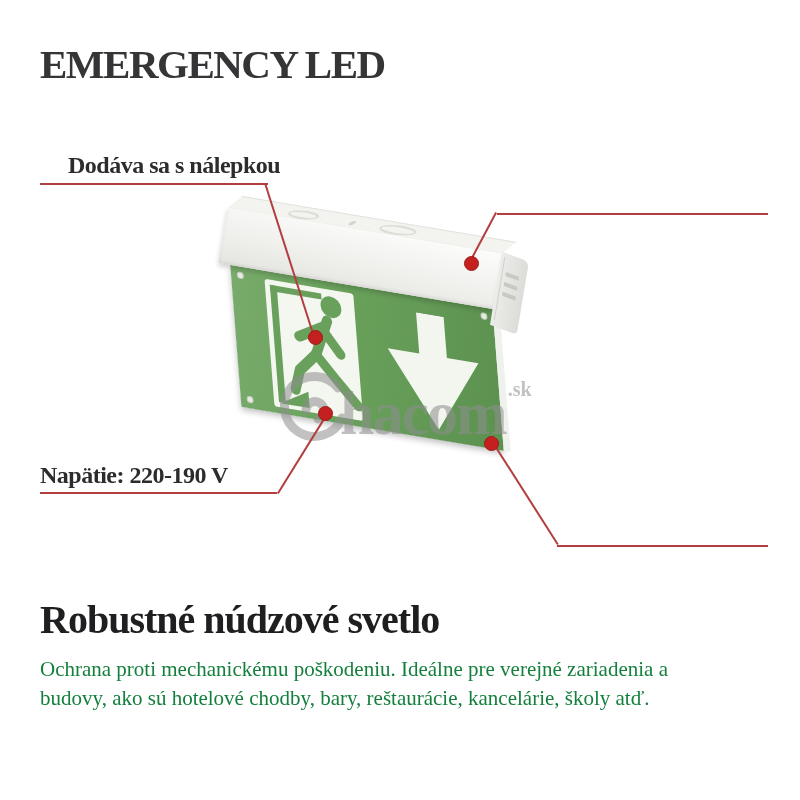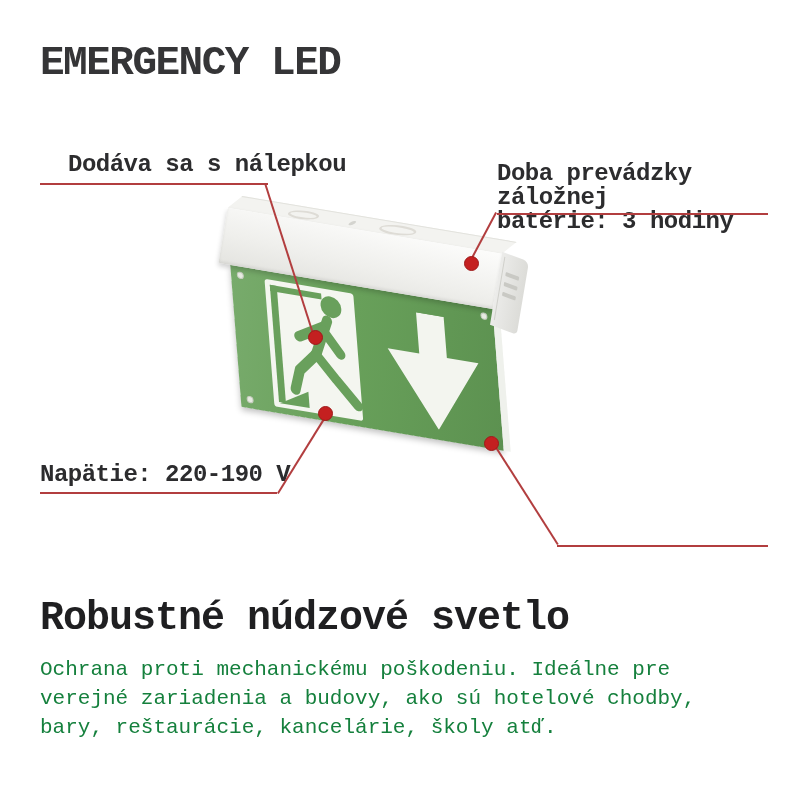--- a/index.html
+++ b/index.html
@@ -1,18 +1,18 @@
 <!DOCTYPE html>
 <html><head>
 <meta charset="utf-8">
 <style>
   html,body{margin:0;padding:0;background:#fff;}
   #stage{
     position:relative;width:800px;height:800px;background:#ffffff;overflow:hidden;
-    font-family:Liberation Mono, monospace;color:#2c2c2e;
+    font-family:Liberation Serif, serif;color:#2c2c2e;
   }
   
   .title{
     position:absolute;left:40px;top:40px;font-size:41px;font-weight:bold;
     letter-spacing:-1.5px;color:#353537;white-space:nowrap;
   }
   .callout{
     position:absolute;font-size:24px;font-weight:bold;line-height:24px;
     letter-spacing:-0.5px;color:#2c2c2e;white-space:pre-line;
   }
@@ -104,22 +104,20 @@
   .wm-suffix{font-size:20px;font-weight:bold;margin:12px 0 0 2px;}
 </style>
 </head>
 <body>
 
 <div id="stage">
 
   <div class="title">EMERGENCY LED</div>
 
   <div class="callout c-sticker">Dodáva sa s nálepkou</div>
-  <div class="callout c-battery">Doba prevádzky záložnej
-batérie: 3 hodiny</div>
   <div class="callout c-voltage">Napätie: 220-190 V</div>
 
   <div class="product">
 
     <div class="sign-panel">
       <div class="panel-edge"></div>
 
       <div class="sign-door">
         <div class="door-jamb-v"></div>
         <div class="door-jamb-h"></div>
@@ -154,20 +152,30 @@
     </div>
     <div class="housing-front"></div>
     <div class="housing-cap">
       <div class="cap-seam"></div>
       <div class="vent v1"></div>
       <div class="vent v2"></div>
       <div class="vent v3"></div>
     </div>
   </div>
 
+  <div class="watermark">
+    <svg width="72" height="84" viewBox="0 0 72 84">
+      <g fill="none" stroke="#8f8f8f" stroke-width="9" stroke-linecap="round">
+        <path d="M62,22 A30,30 0 1 0 66,52"></path>
+        <path d="M30,44 a9,9 0 1 1 12,9"></path>
+      </g>
+    </svg>
+    <div class="wm-text">hacom</div>
+    <div class="wm-suffix">.sk</div>
+  </div>
 
   <div class="rline l-a1"></div>
   <div class="rline l-a2"></div>
   <div class="rline l-b1"></div>
   <div class="rline l-b2"></div>
   <div class="rline l-c1"></div>
   <div class="rline l-c2"></div>
   <div class="rline l-d1"></div>
   <div class="rline l-d2"></div>
 

